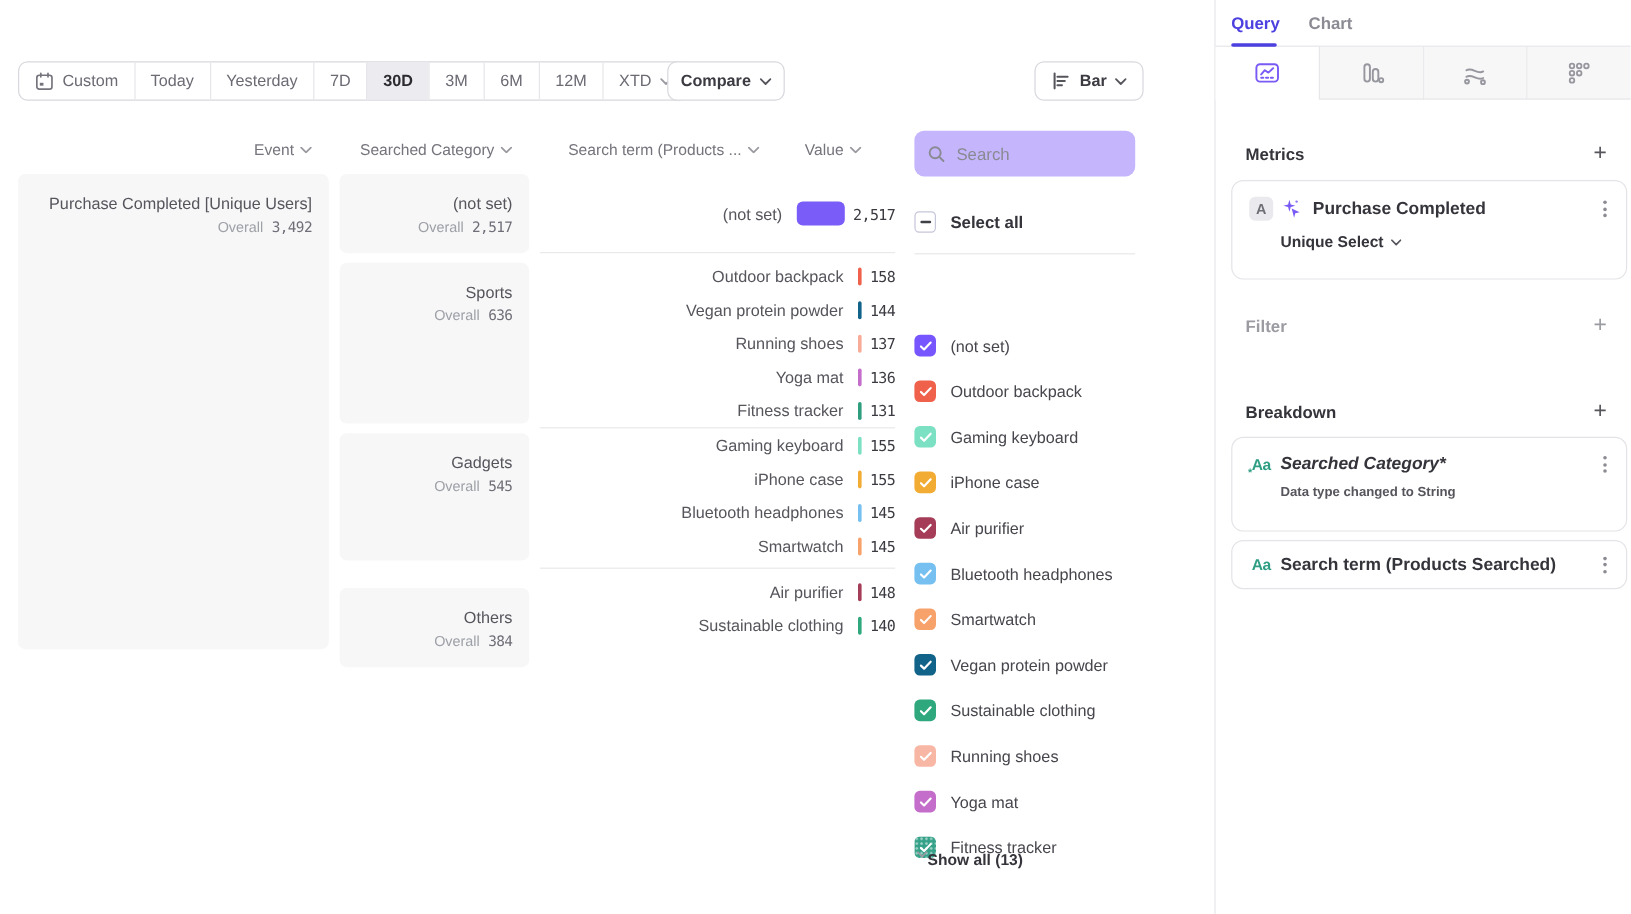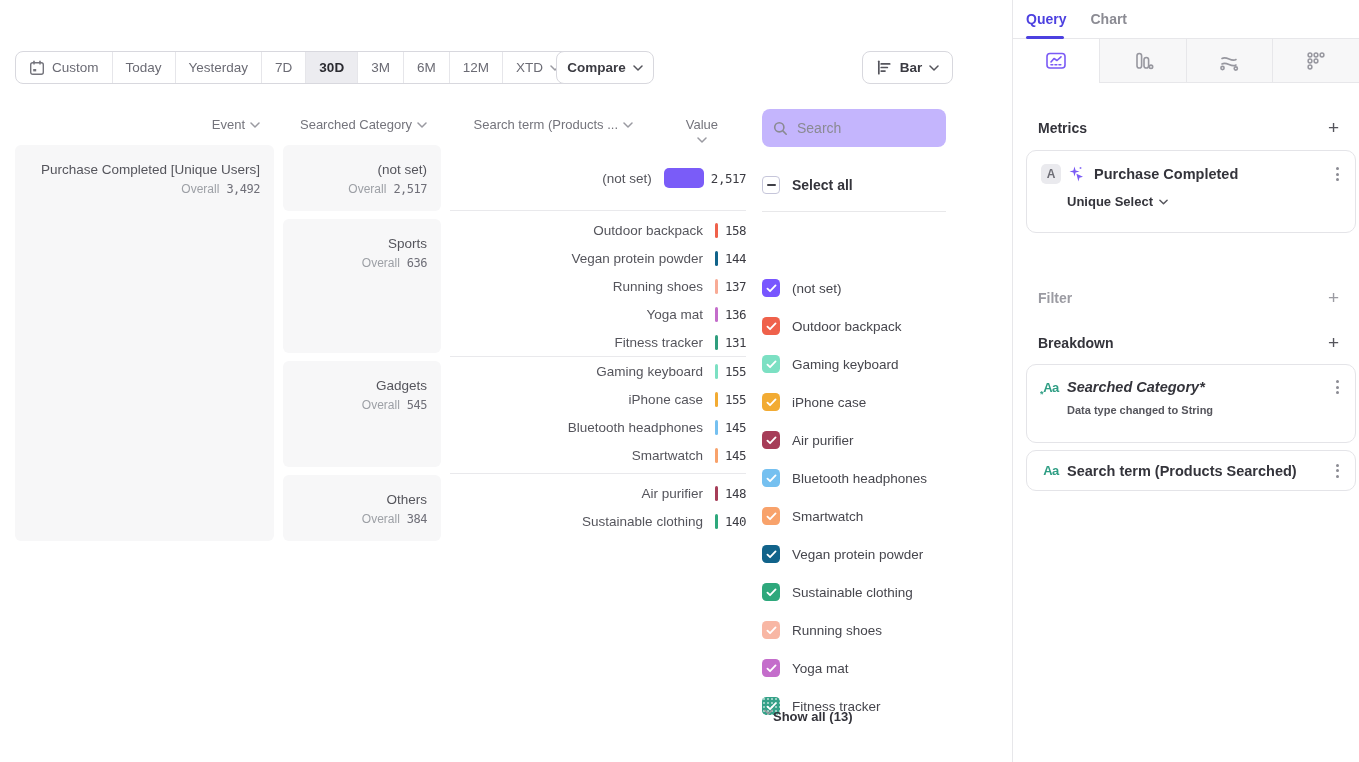--- a/index.html
+++ b/index.html
@@ -192,21 +192,21 @@
         </span>
       </div>
       <div class="col-head" style="right: 726px;">
         <span>Search term (Products ...</span>
         <span class="chev">
           <svg width="10" height="6" viewBox="0 0 10 6">
             <polyline points="1,1 5,5 9,1" fill="none" stroke="currentColor" stroke-width="1.5" stroke-linecap="round" stroke-linejoin="round"></polyline>
           </svg>
         </span>
       </div>
-      <div class="col-head" style="right: 641px; flex-direction: column;">
+      <div class="col-head" style="right: 641px;">
         <span>Value</span>
         <span class="chev">
           <svg width="10" height="6" viewBox="0 0 10 6">
             <polyline points="1,1 5,5 9,1" fill="none" stroke="currentColor" stroke-width="1.5" stroke-linecap="round" stroke-linejoin="round"></polyline>
           </svg>
         </span>
       </div>
     </div>
 
   <div class="gcell" id="event-cell">
@@ -222,21 +222,21 @@
         <div class="coverall"><span>Overall</span><span class="ov-val">2,517</span></div>
       </div>
       <div class="gcell" style="left: 283px; width: 158px; top: 219px; height: 134px;">
         <div class="cname">Sports</div>
         <div class="coverall"><span>Overall</span><span class="ov-val">636</span></div>
       </div>
       <div class="gcell" style="left: 283px; width: 158px; top: 361px; height: 106px;">
         <div class="cname">Gadgets</div>
         <div class="coverall"><span>Overall</span><span class="ov-val">545</span></div>
       </div>
-      <div class="gcell" style="left: 283px; width: 158px; top: 475px; height: 66px;">
+      <div class="gcell" style="left: 283px; width: 158px; top: 490px; height: 66px;">
         <div class="cname">Others</div>
         <div class="coverall"><span>Overall</span><span class="ov-val">384</span></div>
       </div>
     </div>
   <div id="row-groups">
       <div class="rowgroup center" style="top: 145px; height: 66px;">
         <div class="brow">
           <span class="rlabel">(not set)</span>
           <span class="rbar big" style="width:40px;height:20px;background:#7a5cf8;"></span>
           <span class="rval">2,517</span>
@@ -514,21 +514,21 @@
       <div class="aggrow">
         <span class="agg-label">Unique Select</span>
         <span class="chev" style="color:#55555c;">
           <svg width="9" height="6" viewBox="0 0 10 6">
               <polyline points="1,1 5,5 9,1" fill="none" stroke="currentColor" stroke-width="1.6" stroke-linecap="round" stroke-linejoin="round"></polyline>
             </svg>
         </span>
       </div>
     </div>
 
-    <div class="sect-head" style="top:262px;margin-top:26px;">
+    <div class="sect-head" style="top:262px;">
       <span class="sect-title muted">Filter</span>
       <span class="plus muted">+</span>
     </div>
 
     <div class="sect-head" style="top:333px;">
       <span class="sect-title">Breakdown</span>
       <span class="plus">+</span>
     </div>
 
     <div class="card" id="bcard1">

